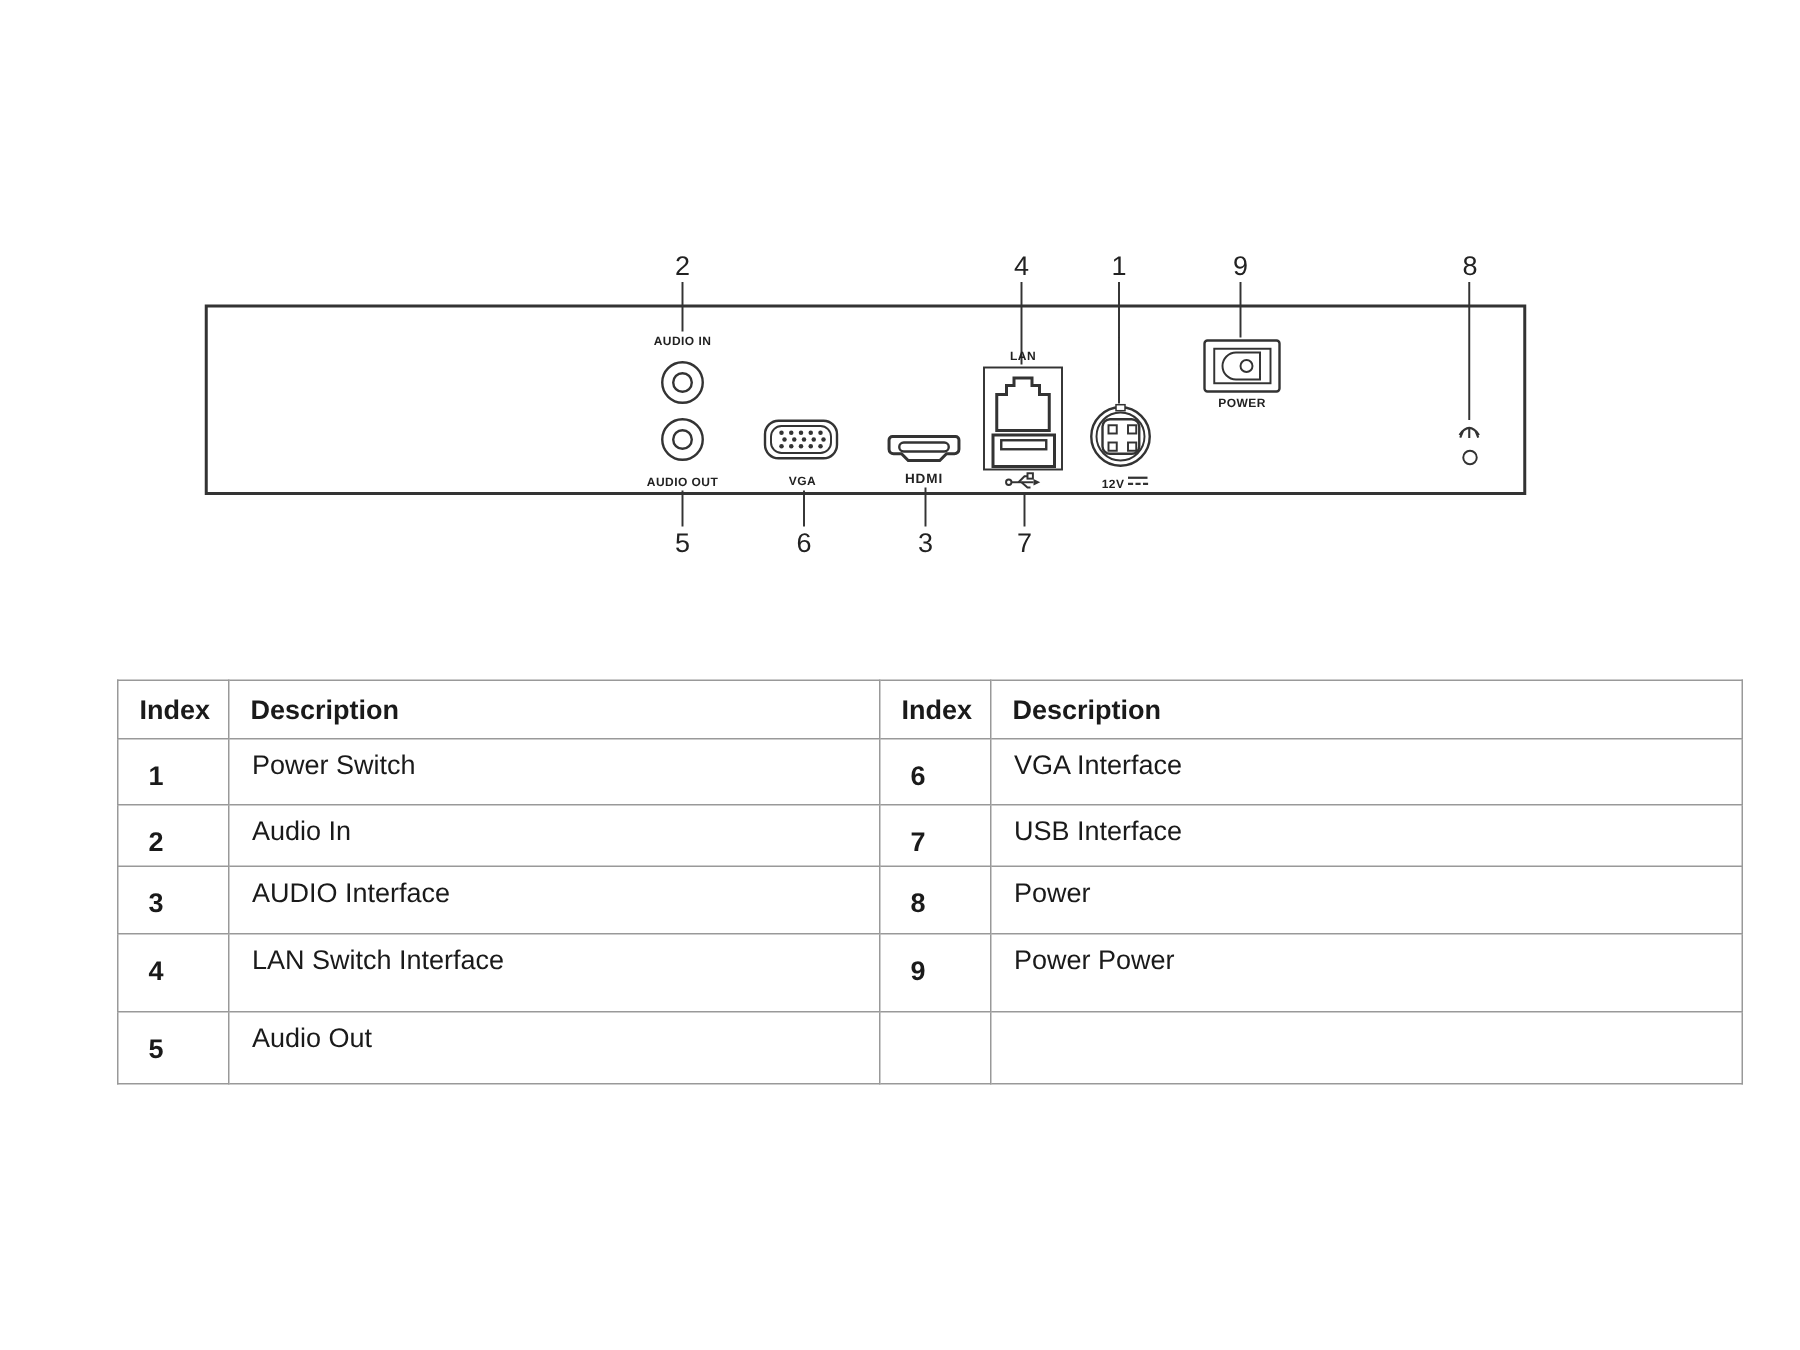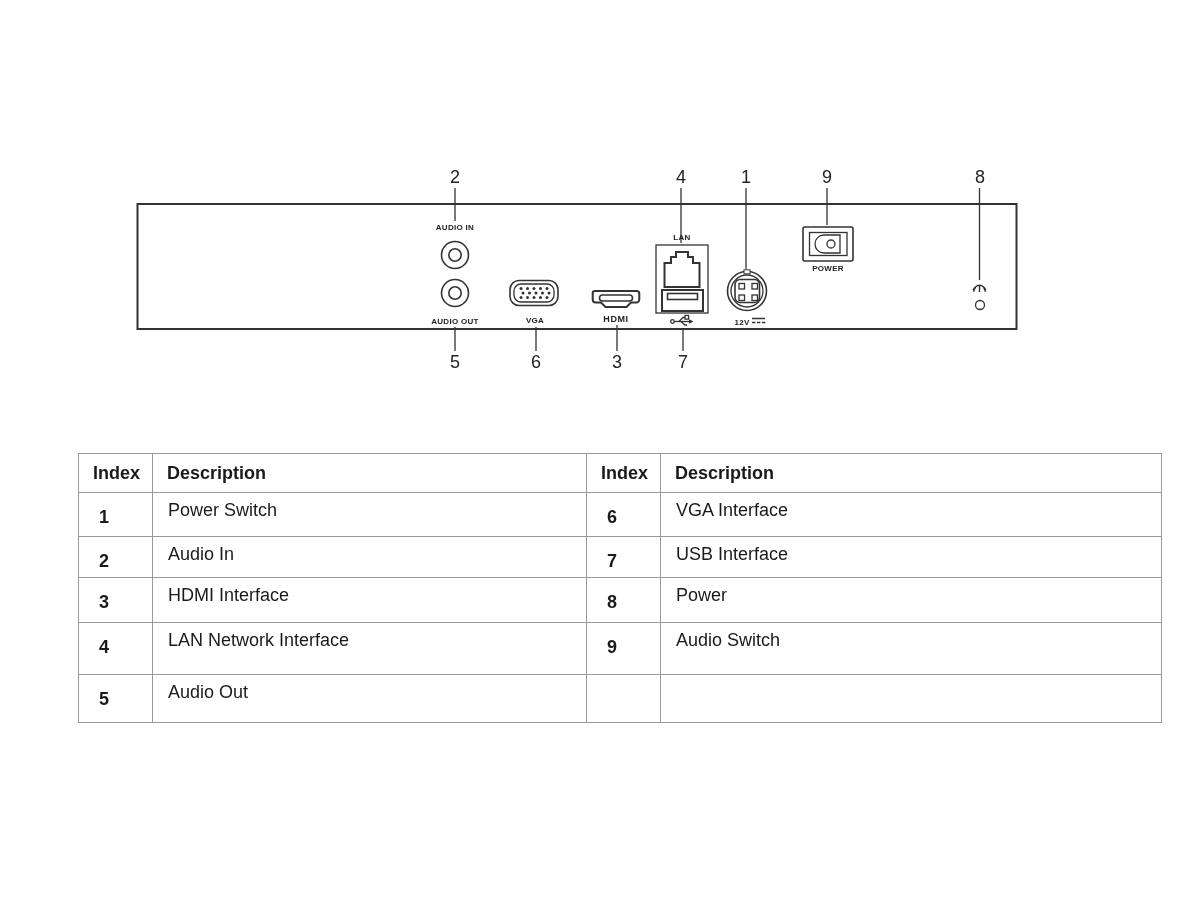--- a/index.html
+++ b/index.html
@@ -166,29 +166,29 @@
       <td class="desc">VGA Interface</td>
     </tr>
     <tr style="height:41px">
       <td class="idx">2</td>
       <td class="desc">Audio In</td>
       <td class="idx">7</td>
       <td class="desc">USB Interface</td>
     </tr>
     <tr style="height:45px">
       <td class="idx">3</td>
-      <td class="desc">HDMI Interface</td>
+      <td class="desc">AUDIO Interface</td>
       <td class="idx">8</td>
       <td class="desc">Power</td>
     </tr>
     <tr style="height:52px">
       <td class="idx">4</td>
-      <td class="desc">LAN Network Interface</td>
+      <td class="desc">LAN Switch Interface</td>
       <td class="idx">9</td>
-      <td class="desc">Audio Switch</td>
+      <td class="desc">Power Power</td>
     </tr>
     <tr style="height:48px">
       <td class="idx">5</td>
       <td class="desc">Audio Out</td>
       <td class="idx"></td>
       <td class="desc"></td>
     </tr>
   </tbody>
     </table>
 

